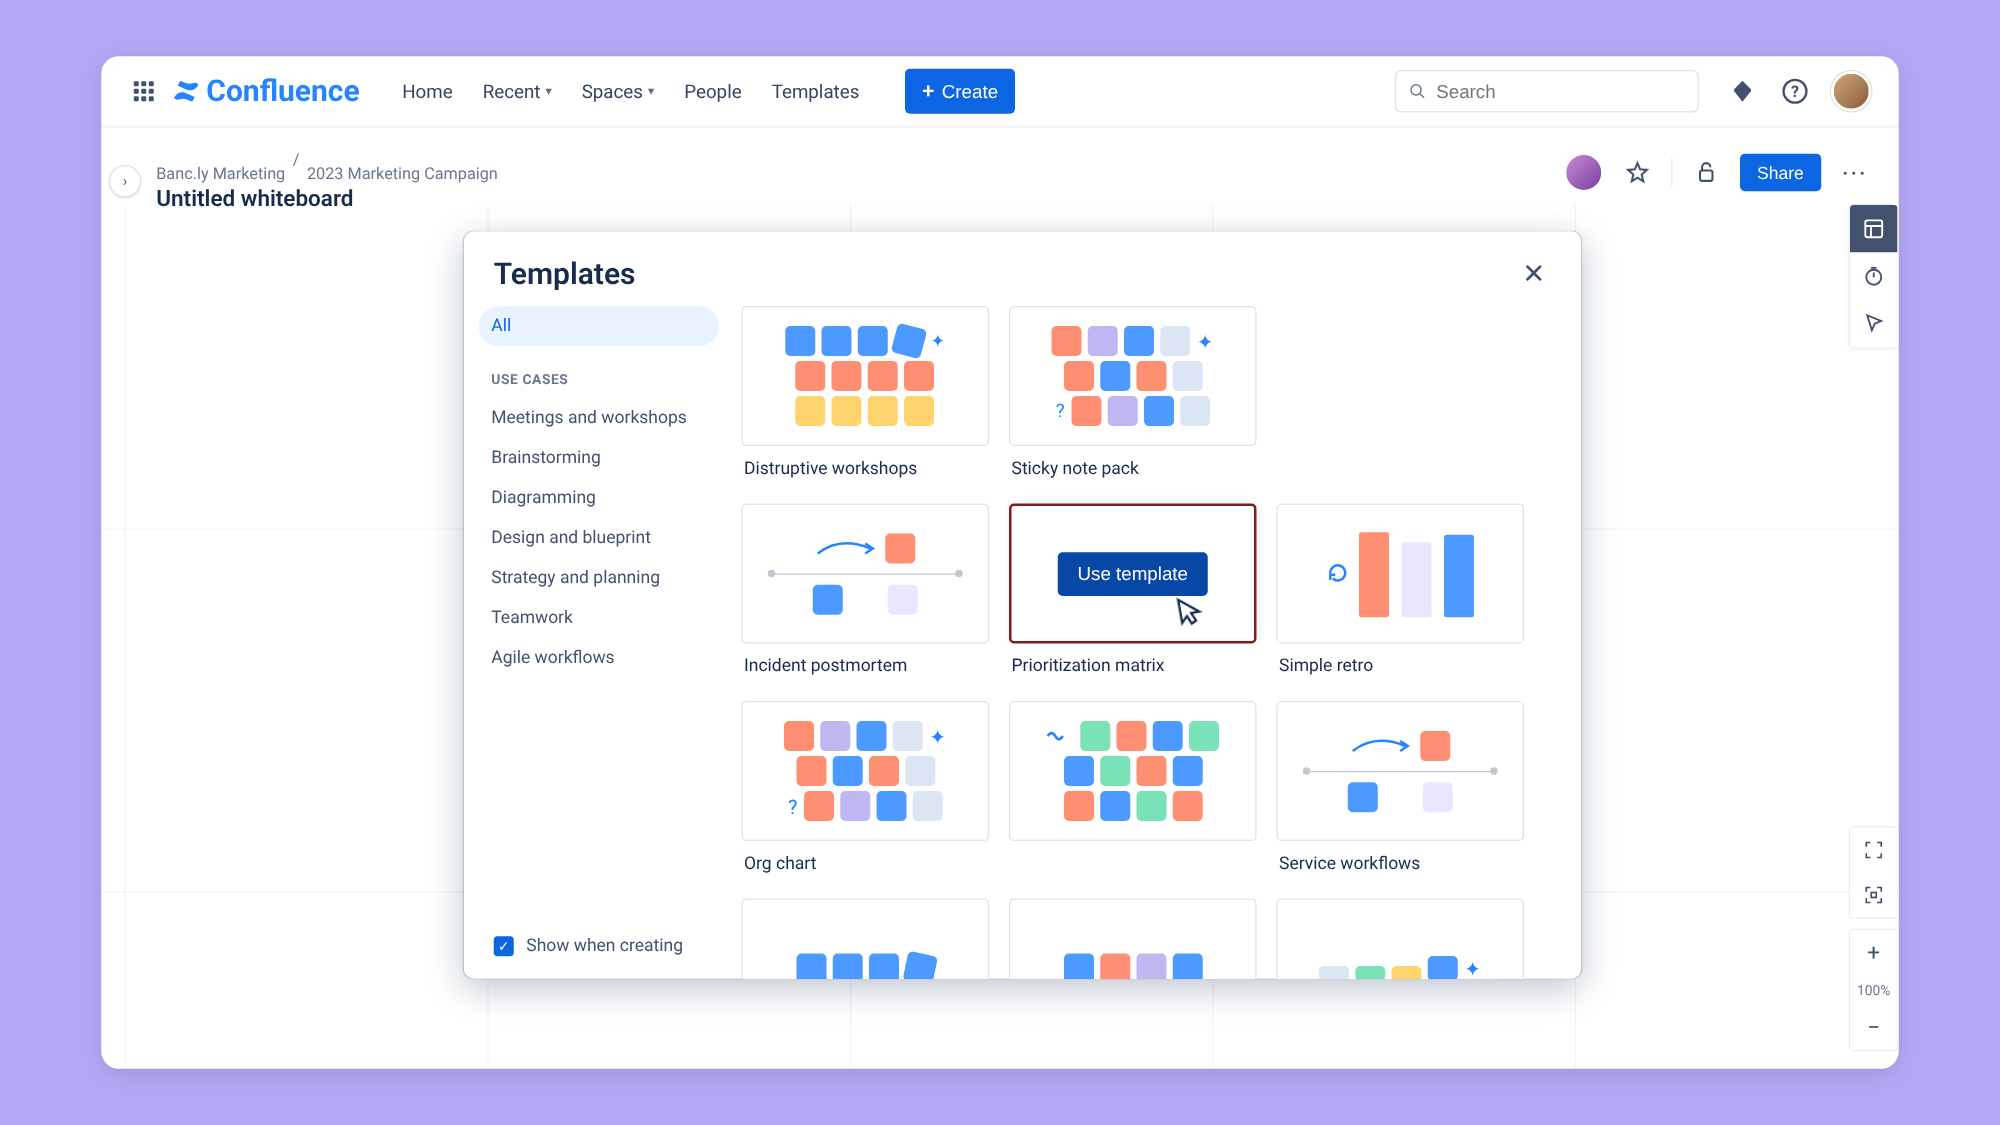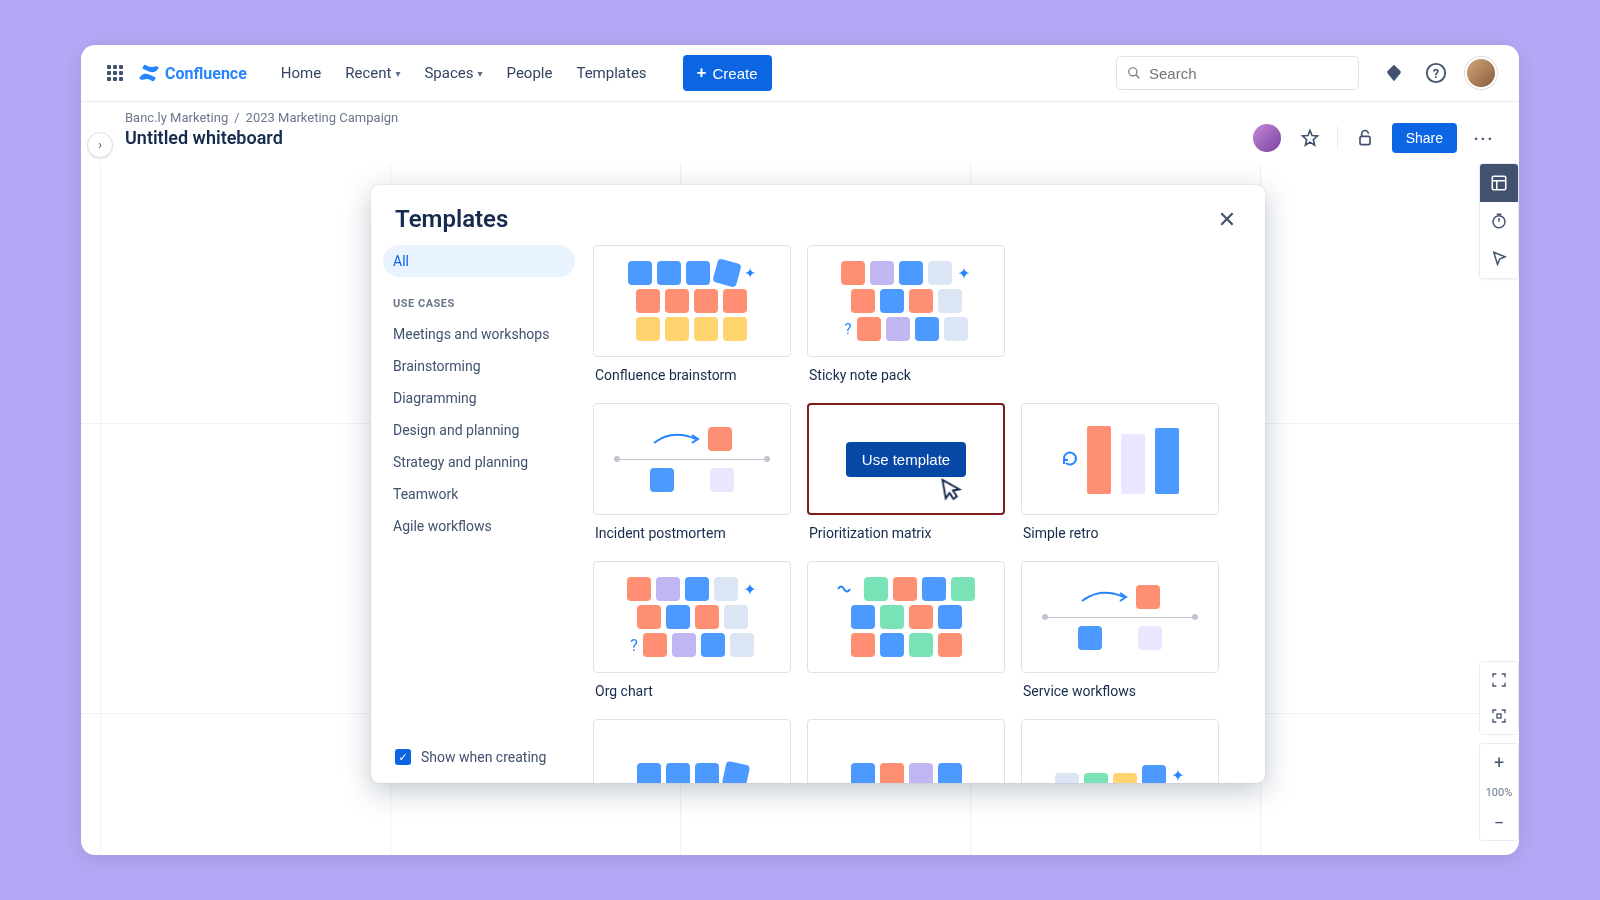--- a/index.html
+++ b/index.html
@@ -35,21 +35,21 @@
     grid-template-columns: repeat(3, 4px);
     grid-template-rows: repeat(3, 4px);
     gap: 2px;
     align-content: center;
     justify-content: center;
     cursor: pointer;
   }
   .app-switcher span { width: 4px; height: 4px; background: #42526E; border-radius: 1px; }
   .logo {
     display: flex; align-items: center; gap: 4px;
-    color: #2684FF; font-weight: 700; font-size: 16px;
+    color: #2684FF; font-weight: 700; font-size: 24px;
     margin-left: 2px; margin-right: 16px;
   }
   .logo svg { width: 24px; height: 24px; }
   .navlinks { display: flex; align-items: center; gap: 4px; }
   .navlink {
     padding: 6px 10px; font-size: 15px; color: #344563;
     border-radius: 3px; cursor: pointer; display: flex; align-items: center; gap: 4px; text-align: center;
   }
   .navlink .chev { font-size: 10px; color: #5E6C84;}
   .create-btn {
@@ -68,21 +68,21 @@
   .topicons { display: flex; align-items: center; gap: 16px; margin-left: 14px;}
   .topicon { width: 26px; height: 26px; display:flex; align-items:center; justify-content:center; color:#42526E; cursor:pointer;}
   .avatar { width: 32px; height: 32px; border-radius: 50%; background: linear-gradient(135deg,#d0a67a,#8a5c3a); border:2px solid #fff; box-shadow: 0 0 0 1px #ddd;}
 
   
   .subheader {
     height: 60px; padding: 8px 22px 0 44px; position: relative;
     border-bottom: 1px solid transparent;
   }
   .breadcrumb { font-size: 13px; color: #6B778C; display:flex; gap:6px; align-items:center;}
-  .breadcrumb a { color:#6B778C; text-decoration:none;}
+  .breadcrumb a { color:#6B778C; text-decoration:none;margin-top:22px;}
   .page-title { font-size: 18px; font-weight: 600; color: #172B4D; margin-top: 2px;}
   .collapse-handle {
     position:absolute; left: 6px; top: 30px;
     width: 26px; height: 26px; border-radius: 50%;
     background:#fff; border:1px solid #dfe1e6;
     display:flex;align-items:center;justify-content:center;
     box-shadow: 0 1px 2px rgba(0,0,0,0.1);
     font-size: 12px; color:#42526E; cursor:pointer;
   }
   .page-actions {
@@ -321,21 +321,21 @@
       <div class="modal-title">Templates</div>
       <div class="close-x">✕</div>
     </div>
     <div class="modal-body">
       <div class="modal-sidebar">
         <div class="cat active">All</div>
         <div class="cat-heading">USE CASES</div>
         <div class="cat">Meetings and workshops</div>
         <div class="cat">Brainstorming</div>
         <div class="cat">Diagramming</div>
-        <div class="cat">Design and planning</div>
+        <div class="cat">Design and blueprint</div>
         <div class="cat">Strategy and planning</div>
         <div class="cat">Teamwork</div>
         <div class="cat">Agile workflows</div>
       </div>
 
       <div class="modal-grid">
 
         <div class="grid-row">
           <div class="card-wrap">
             <div class="card">
@@ -354,21 +354,21 @@
                     <div class="sq o"></div>
                   </div>
                 <div style="display:flex;gap:5px;">
                     <div class="sq y"></div>
                     <div class="sq y"></div>
                     <div class="sq y"></div>
                     <div class="sq y"></div>
                   </div>
               </div>
             </div>
-            <div class="card-label">Confluence brainstorm</div>
+            <div class="card-label">Distruptive workshops</div>
           </div>
           <div class="card-wrap">
             <div class="card">
               <div style="display:flex;flex-direction:column;align-items:center;gap:4px;">
                 <div style="display:flex;gap:5px;align-items:center;">
                     <div class="sq o"></div>
                     <div class="sq p"></div>
                     <div class="sq b"></div>
                     <div class="sq lb"></div>
                     <span style="color:#2684FF;">✦</span>

